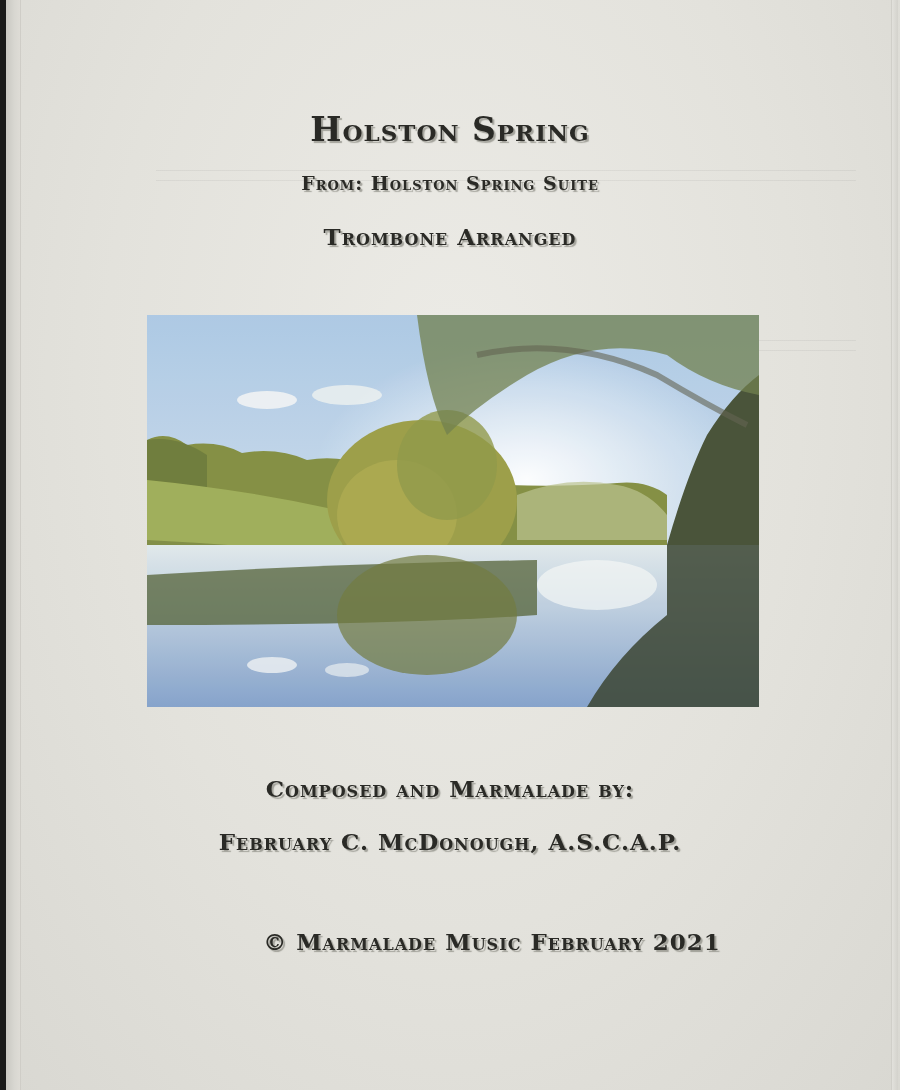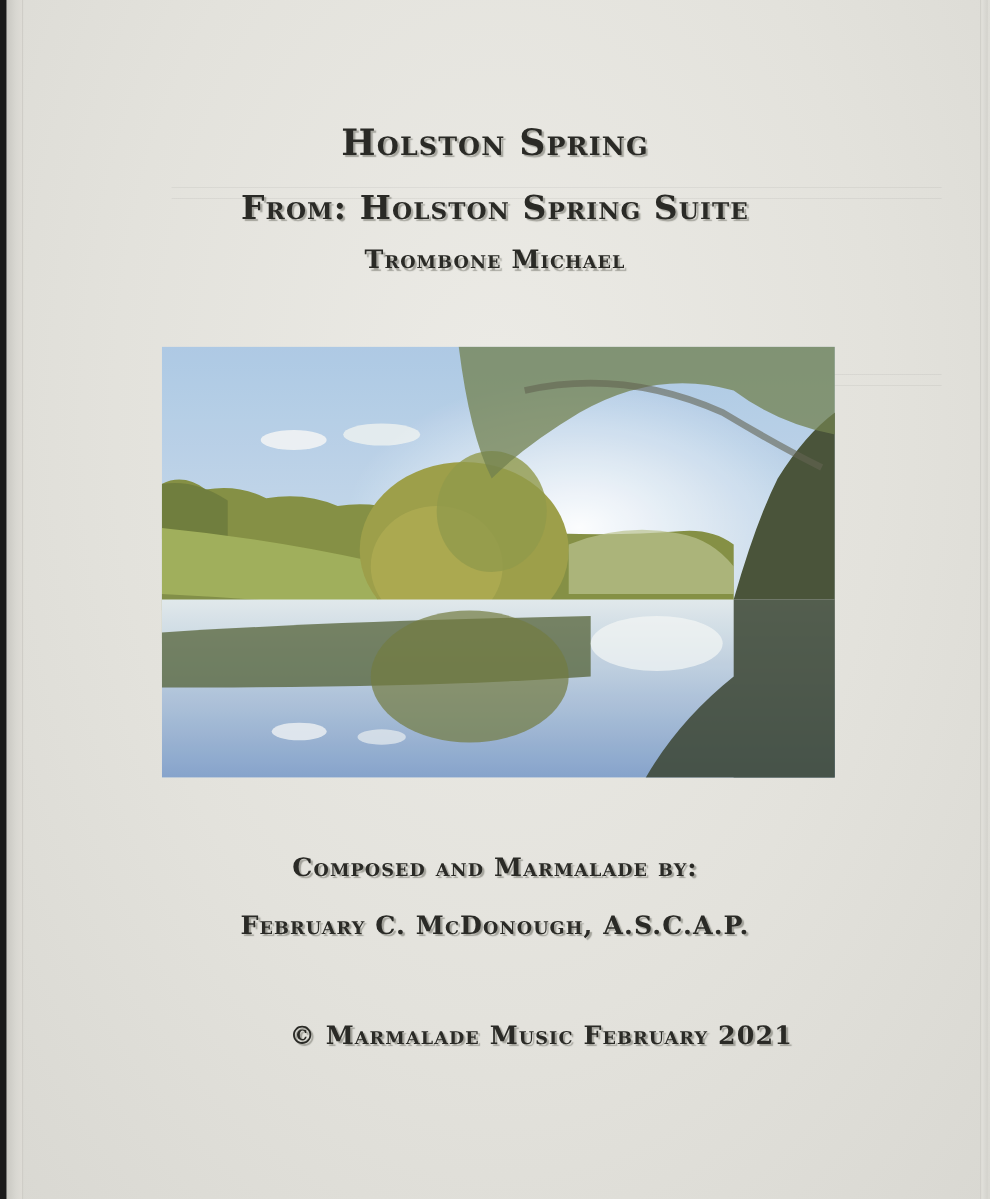--- a/index.html
+++ b/index.html
@@ -62,21 +62,21 @@
       white-space: nowrap;
     }
     .title {
       top: 110px;
       font-size: 33px;
       font-weight: bold;
       letter-spacing: 1px;
     }
     .subtitle {
       top: 172px;
-      font-size: 30px;
+      font-size: 19px;
       font-weight: bold;
     }
     .instrumentation {
       top: 223px;
       font-size: 23px;
       font-weight: bold;
     }
     .cover-photo {
       position: absolute;
       left: 147px;
@@ -106,21 +106,21 @@
 <body>
 
 <div class="page">
   <div class="page-edge"></div>
   <div class="page-edge-right"></div>
   <div class="show-through"></div>
 </div>
 
 <div class="text-line title">Holston Spring</div>
 <div class="text-line subtitle">From: Holston Spring Suite</div>
-<div class="text-line instrumentation">Trombone Michael</div>
+<div class="text-line instrumentation">Trombone Arranged</div>
 
 <div class="cover-photo">
   <svg width="612" height="392" viewBox="0 0 612 392" xmlns="http://www.w3.org/2000/svg">
     <defs>
       <linearGradient id="sky" x1="0" y1="0" x2="0" y2="1">
         <stop offset="0" stop-color="#a9c6e3"></stop>
         <stop offset="1" stop-color="#dde8ef"></stop>
       </linearGradient>
       <radialGradient id="sun" cx="0.62" cy="0.42" r="0.35">
         <stop offset="0" stop-color="#ffffff" stop-opacity="0.95"></stop>

